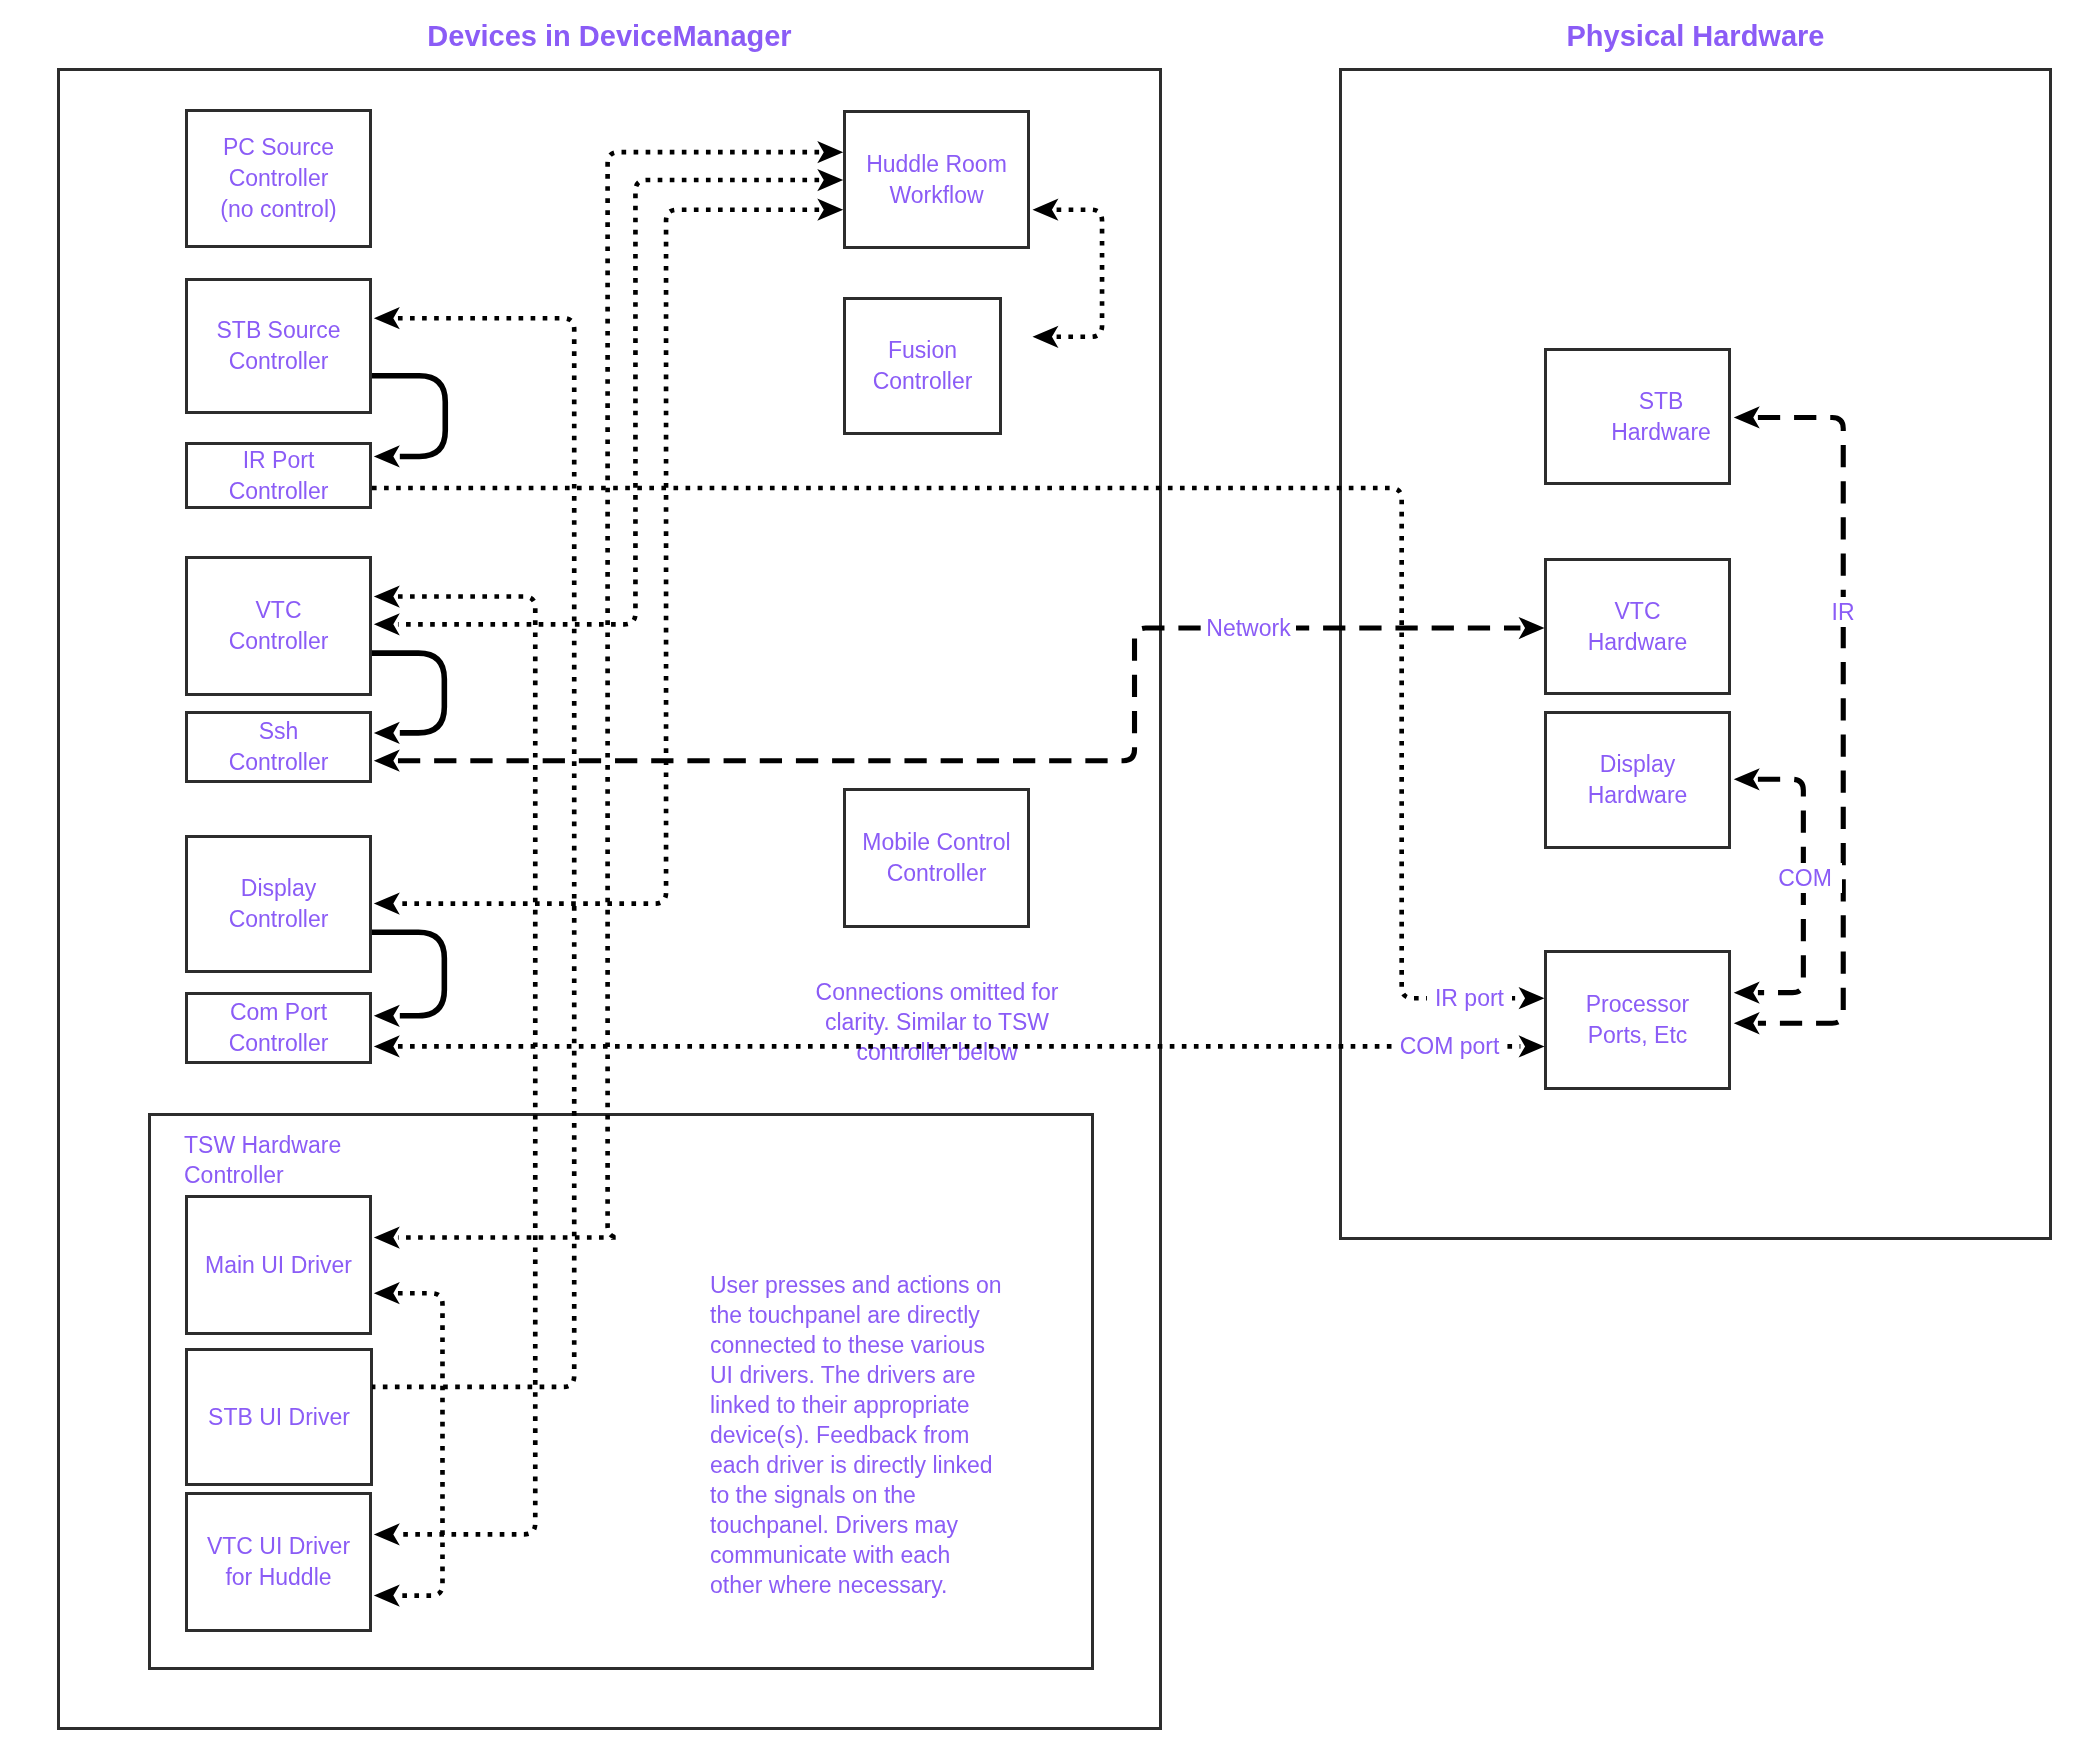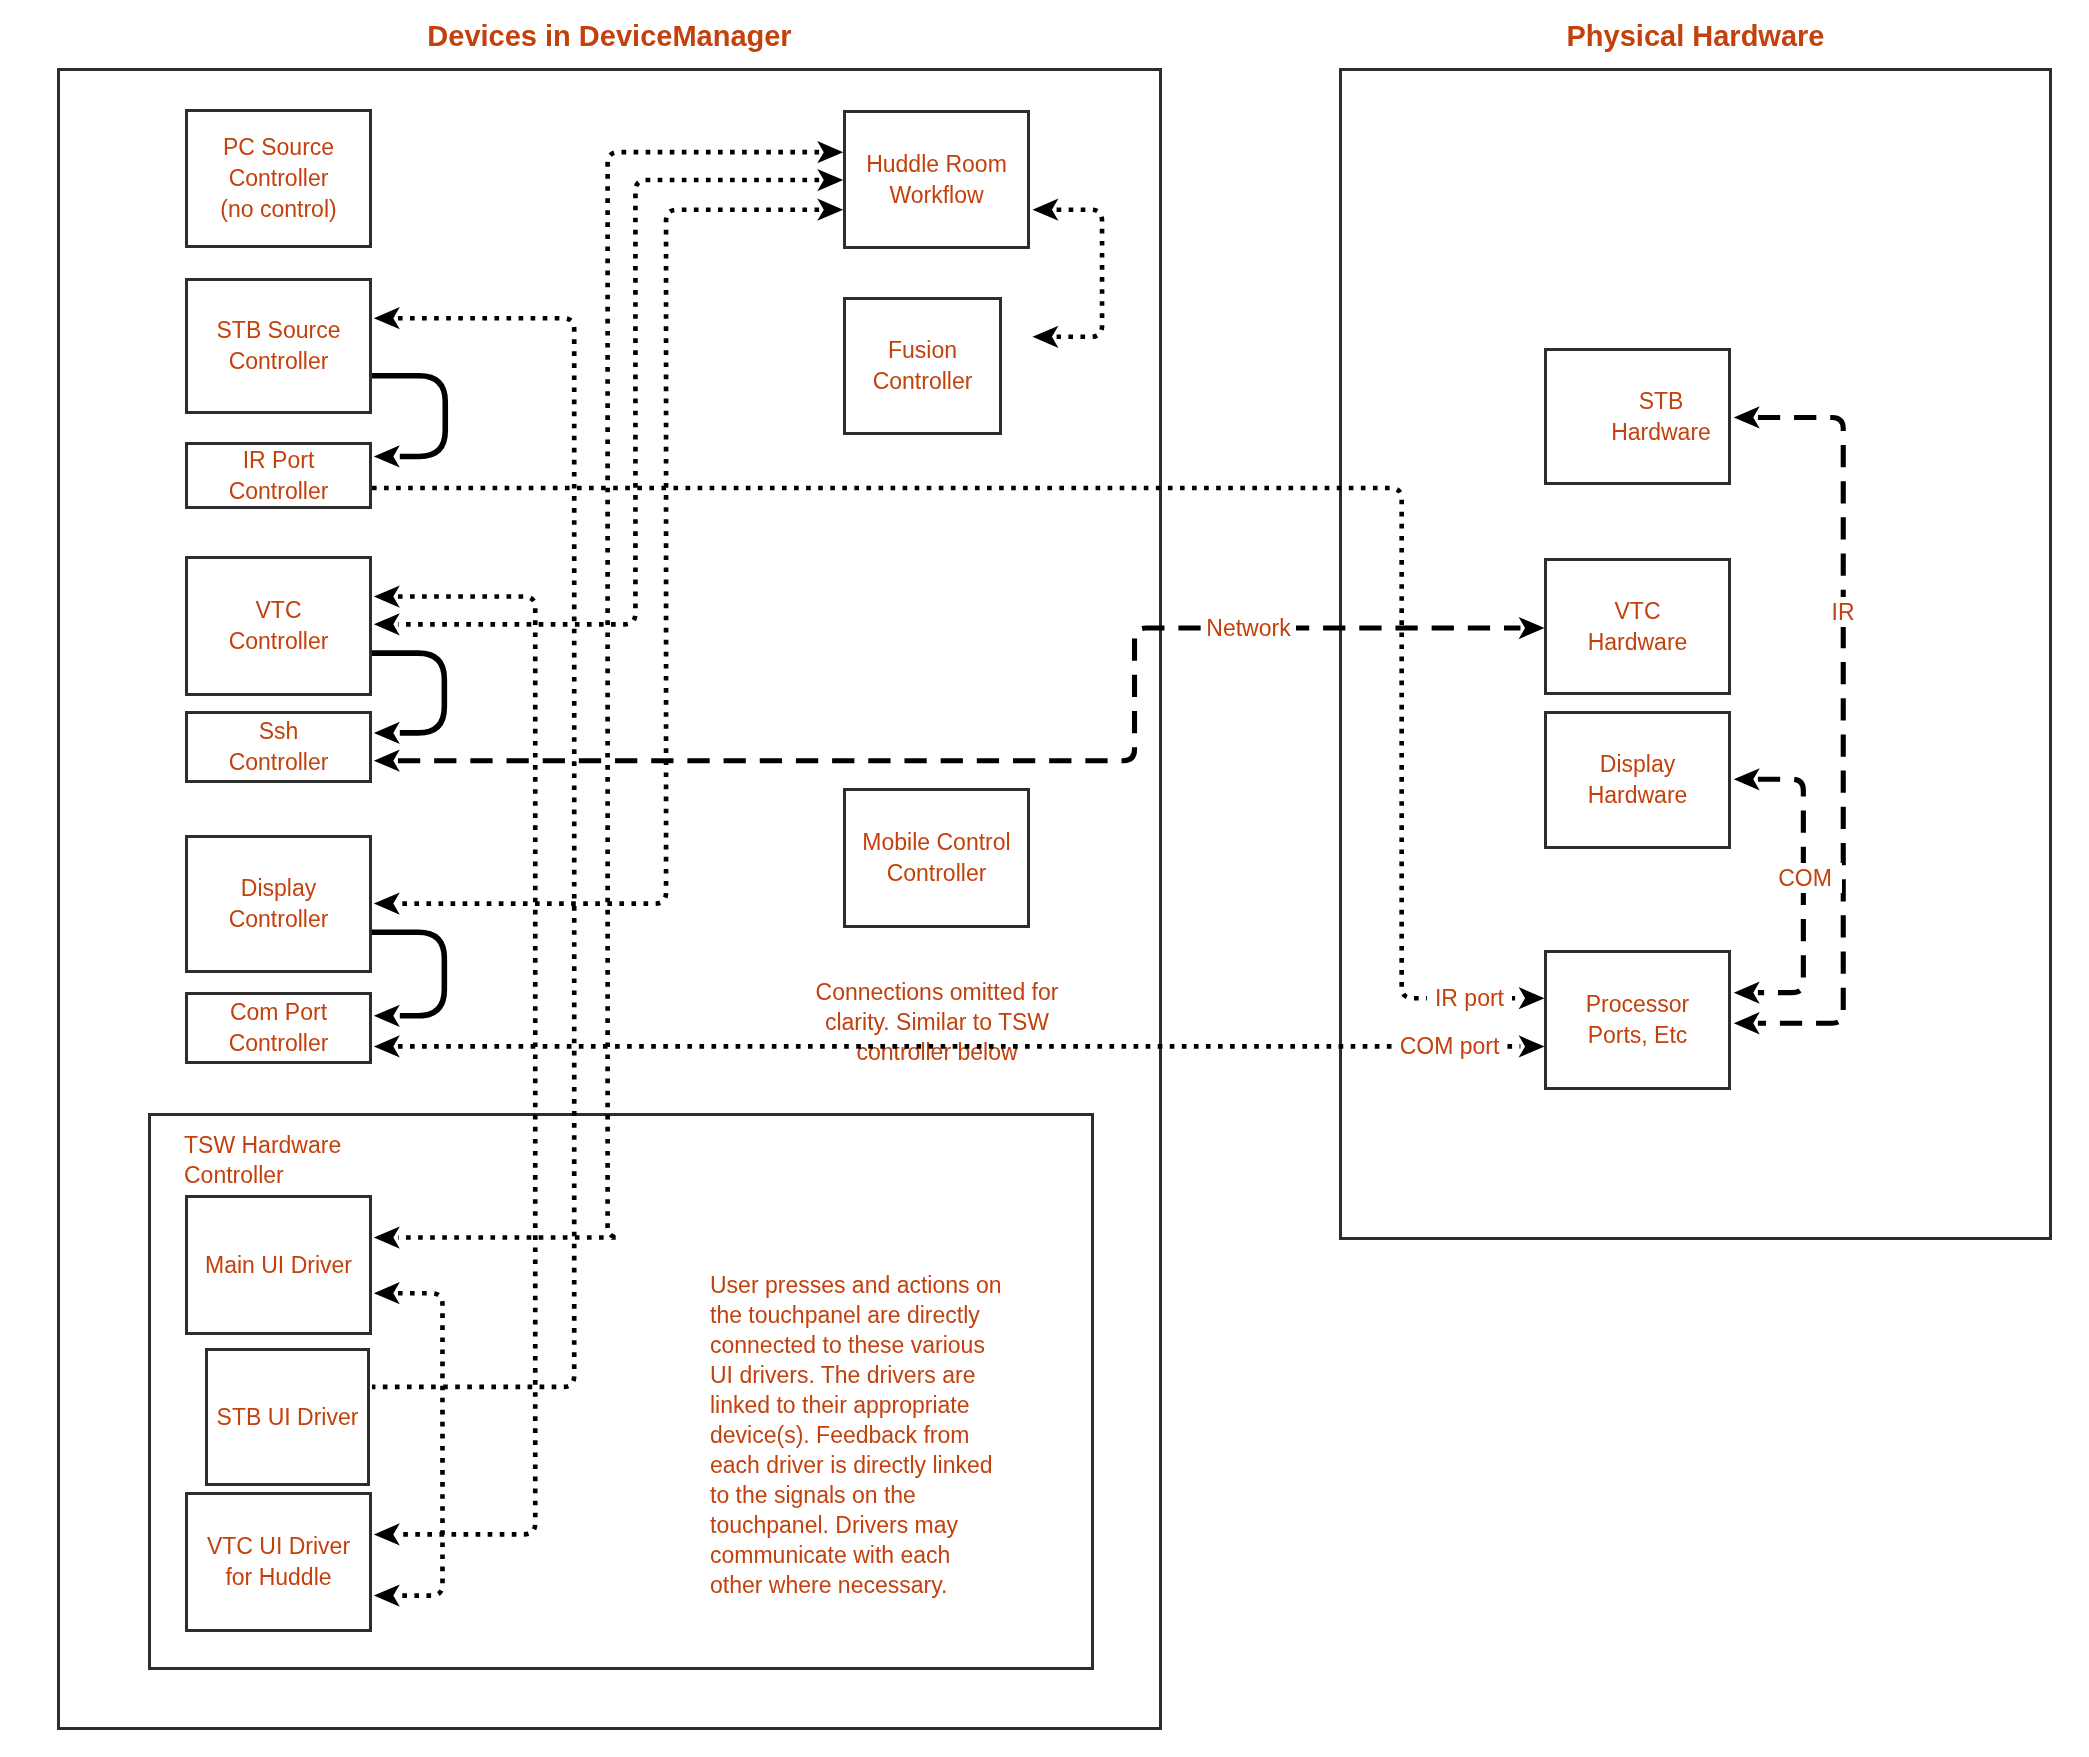--- a/index.html
+++ b/index.html
@@ -1,18 +1,18 @@
 <!DOCTYPE html>
 <html style="font-size:15px"><head>
 <meta charset="utf-8">
 <style>
   html,body{margin:0;padding:0;background:#fff;}
   #canvas{
     position:relative;width:2090px;height:1758px;background:#fff;
-    font-family:"Liberation Sans","DejaVu Sans",sans-serif;color:#c2410c;
+    font-family:"Liberation Sans","DejaVu Sans",sans-serif;color:#8b5cf6;
     overflow:hidden;
   }
   .outer-box{position:absolute;border:3.7px solid #2d2d2d;box-sizing:border-box;background:transparent;}
   .node{
     position:absolute;border:3.7px solid #2d2d2d;box-sizing:border-box;background:#fff;
     display:flex;align-items:center;justify-content:center;text-align:center;
     font-size:23px;line-height:31px;white-space:pre-line;z-index:2;
   }
   .section-title{
     position:absolute;text-align:center;font-weight:bold;font-size:29px;z-index:3;
@@ -67,21 +67,21 @@
 Workflow</div>
   <div class="node" style="left:843px;top:297px;width:159px;height:138px;">Fusion
 Controller</div>
   <div class="node" style="left:843px;top:788px;width:187px;height:140px;">Mobile Control
 Controller</div>
   <div class="note centered" style="left:798px;top:941px;width:278px;">Connections omitted for
 clarity. Similar to TSW
 controller below</div>
 
   <div class="node" style="left:185px;top:1195px;width:187px;height:140px;">Main UI Driver</div>
-  <div class="node" style="left:185px;top:1348px;width:165px;height:138px;margin-left:20px;">STB UI Driver</div>
+  <div class="node" style="left:185px;top:1348px;width:188px;height:138px;">STB UI Driver</div>
   <div class="node" style="left:185px;top:1492px;width:187px;height:140px;">VTC UI Driver
 for Huddle</div>
   <div class="note" style="left:710px;top:1234px;width:371px;">User presses and actions on
 the touchpanel are directly
 connected to these various
 UI drivers.  The drivers are
 linked to their appropriate
 device(s). Feedback from
 each driver is directly linked
 to the signals on the

